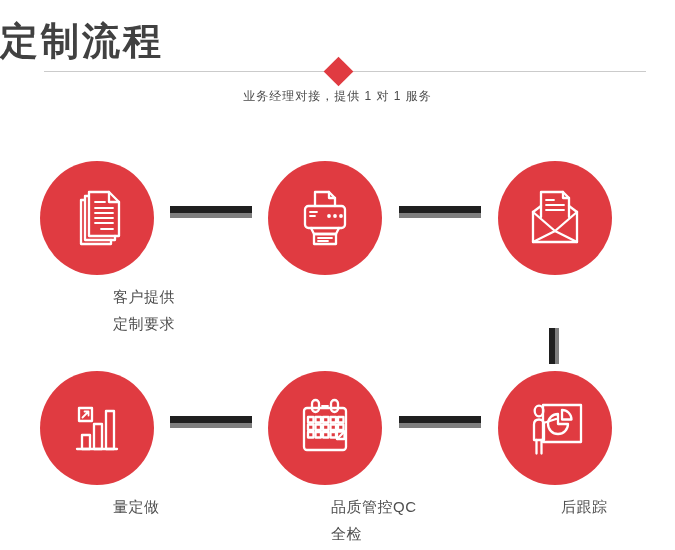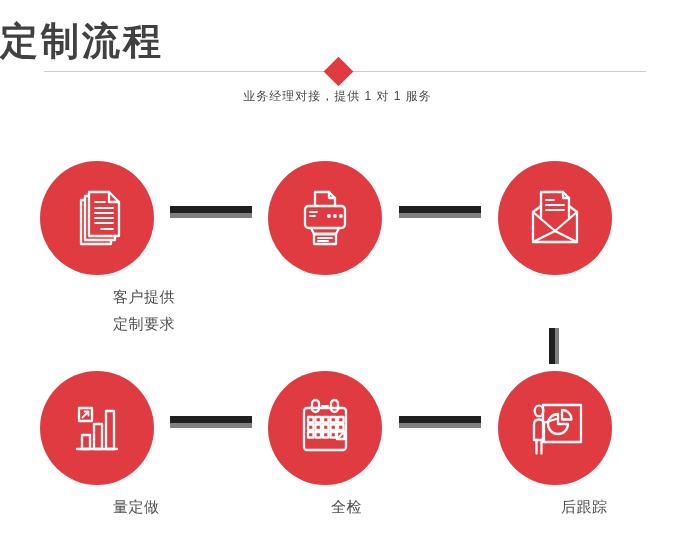--- a/index.html
+++ b/index.html
@@ -132,20 +132,21 @@
         <rect x="15" y="36" width="5.5" height="5.5"></rect>
           <rect x="22.5" y="36" width="5.5" height="5.5"></rect>
           <rect x="30" y="36" width="5.5" height="5.5"></rect>
           <rect x="37.5" y="36" width="5.5" height="5.5"></rect>
         <rect x="44" y="35.5" width="7.5" height="7.5"></rect>
           <path d="M44 43 L51.5 35.5"></path>
       </g>
     </svg>
   </div>
   <div class="label l5">
+    <div>品质管控QC</div>
     <div>全检</div>
   </div>
 
   <div class="circle c6">
     <svg class="icon" viewBox="0 0 64 64">
       <rect x="20" y="9" width="38" height="37"></rect>
       <path d="M35 18 A10 10 0 1 0 45 28 L35 28 Z"></path>
       <path d="M39 14 A9.5 9.5 0 0 1 48.5 23.5 L39 23.5 Z"></path>
       <ellipse cx="16" cy="15" rx="4.3" ry="5.3"></ellipse>
       <path d="M11 44 V28.5 Q11 23.5 16 23.5 Q21 23.5 21 28.5 V44 Z"></path>

